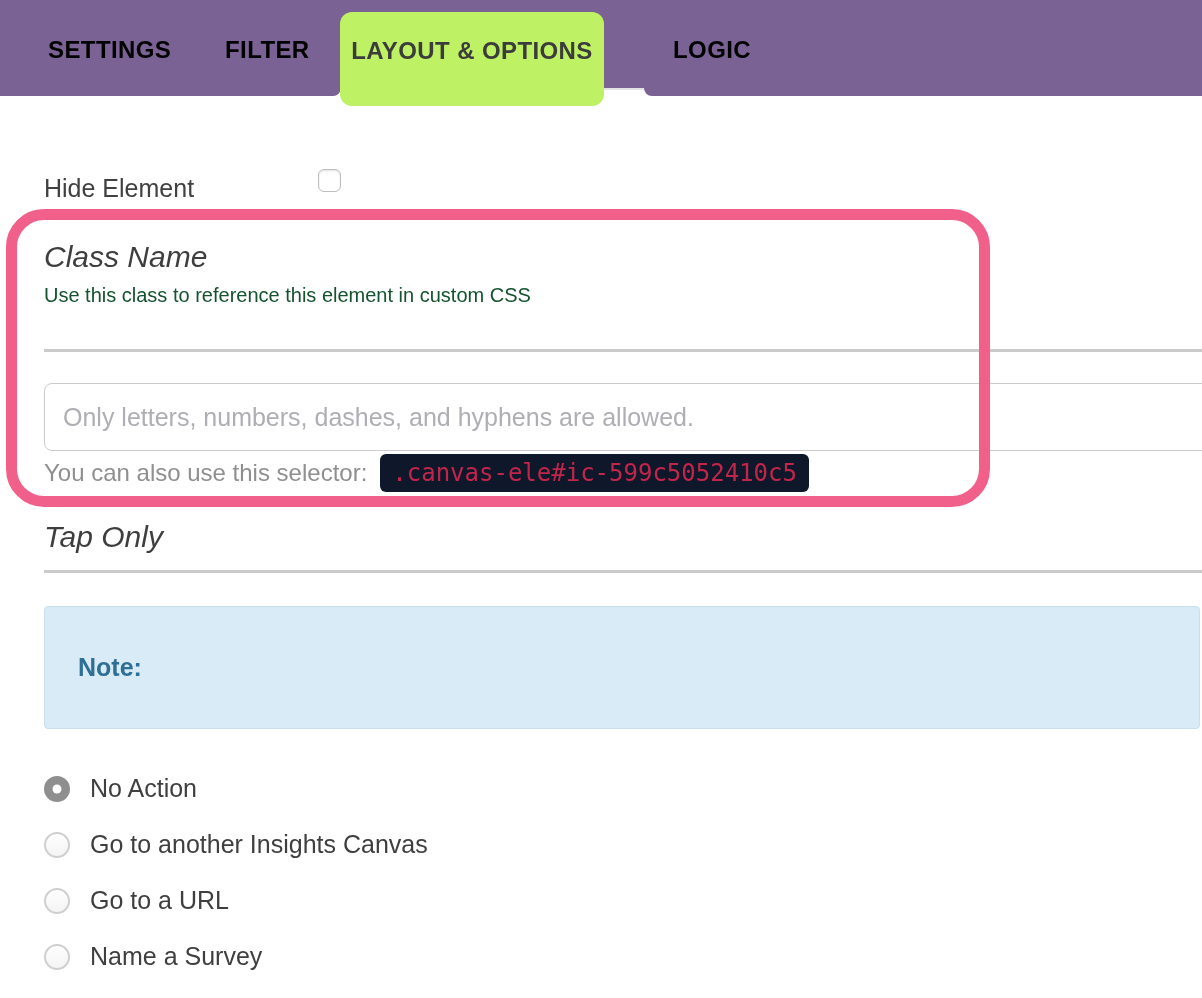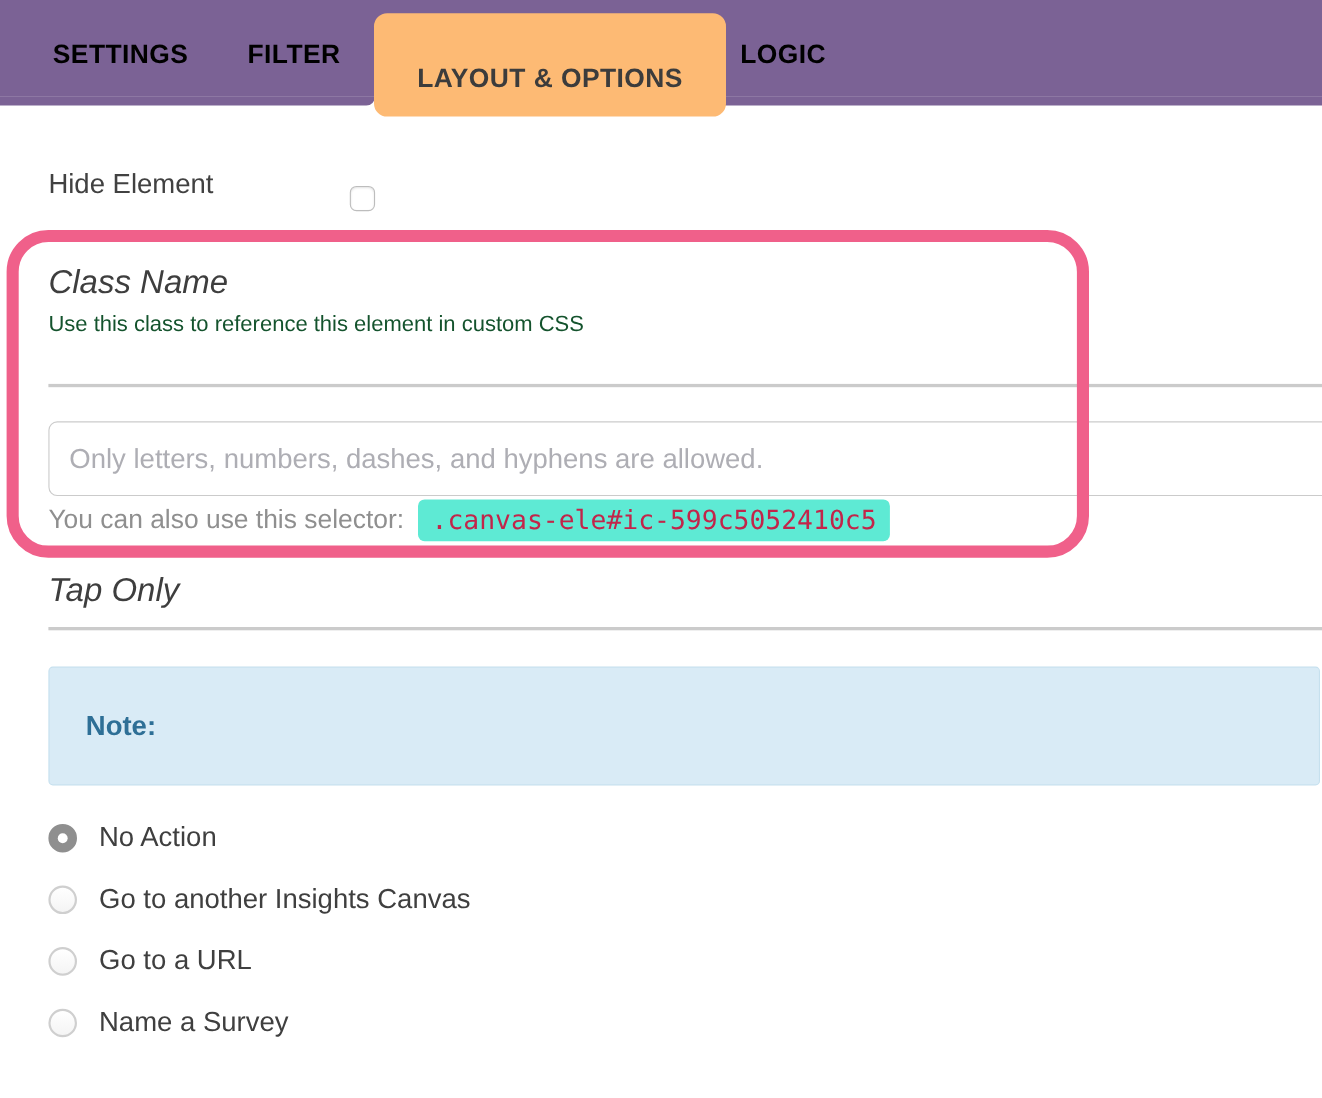--- a/index.html
+++ b/index.html
@@ -21,31 +21,31 @@
   .tab {
     position:absolute; top:36px; z-index:2;
     font-size:24px; font-weight:bold; letter-spacing:0.4px;
     color:#000000; cursor:pointer; white-space:nowrap;
   }
   .tab-settings { left:48px; }
   .tab-filter   { left:225px; }
   .tab-logic    { left:673px; }
 
   .active-tab {
-    position:absolute; left:340px; top:12px; width:320px; height:94px;
-    background:#fdba74; border-radius:12px; z-index:3;
-    display:flex; justify-content:center; cursor:pointer;align-items:center;
+    position:absolute; left:340px; top:12px; width:264px; height:94px;
+    background:#bef264; border-radius:12px; z-index:3;
+    display:flex; justify-content:center; cursor:pointer;
   }
   .active-tab .active-tab-text {
     margin-top:25px; font-size:24px; font-weight:bold;
     letter-spacing:0.4px; color:#3C3C3C; white-space:nowrap;
   }
 
   
-  .hide-label { position:absolute; left:44px; top:153px; font-size:25px; color:#414141; }
+  .hide-label { position:absolute; left:44px; top:174px; font-size:25px; color:#414141; }
   .checkbox {
     position:absolute; left:318px; top:169px; width:23px; height:23px;
     background:#fff; border:1px solid #BDBDBD; border-radius:6px;
     box-shadow:inset 0 1px 2px rgba(0,0,0,0.12); cursor:pointer;
   }
 
   
   .highlight-annotation {
     position:absolute; left:6px; top:209px; width:984px; height:298px;
     border:11px solid #F0608A; border-radius:38px;
@@ -66,36 +66,36 @@
     font-family:"Liberation Sans", sans-serif;
     font-size:25px; color:#555; padding:0 18px; outline:none;
   }
   .classname-input::placeholder { color:#AEAEB4; opacity:1; }
 
   .selector-row { position:absolute; left:44px; top:452px; height:42px; display:flex; align-items:center; }
   .selector-label { font-size:24px; color:#8F8F8F; }
   .selector-code {
     margin-left:13px;
     font-family:"DejaVu Sans Mono", "Liberation Mono", monospace;
-    font-size:24px; color:#C2254A; background:#5eead4;
+    font-size:24px; color:#C2254A; background:#0f172a;
     padding:5px 12px; border-radius:6px; white-space:nowrap;
   }
 
   
   .tapevent-title { top:520px; }
   .note-box {
-    position:absolute; left:44px; top:606px; width:1156px; height:108px;
+    position:absolute; left:44px; top:606px; width:1156px; height:123px;
     background:#D9EBF6; border:1px solid #C6E0EE; border-radius:4px;
     display:flex; align-items:center; padding-left:33px;
     font-size:25px; color:#2E6F96;gap:24px;
   }
   .note-label { font-weight:bold; }
   .note-text { margin-left:8px; }
 
-  .radio-group { position:absolute; left:44px; top:748px; }
+  .radio-group { position:absolute; left:44px; top:775px; }
   .radio-row { display:flex; align-items:center; height:27px; margin-bottom:29px; cursor:pointer; }
   .radio {
     width:26px; height:26px; border-radius:50%;
     border:2px solid #CFCFCF;
     background:linear-gradient(#ffffff,#f4f4f4);
     margin-right:20px; position:relative; flex:none;
   }
   .radio.selected { background:#8F8F8F; border-color:#8F8F8F; }
   .radio.selected::after {
     content:""; position:absolute; left:50%; top:50%;

